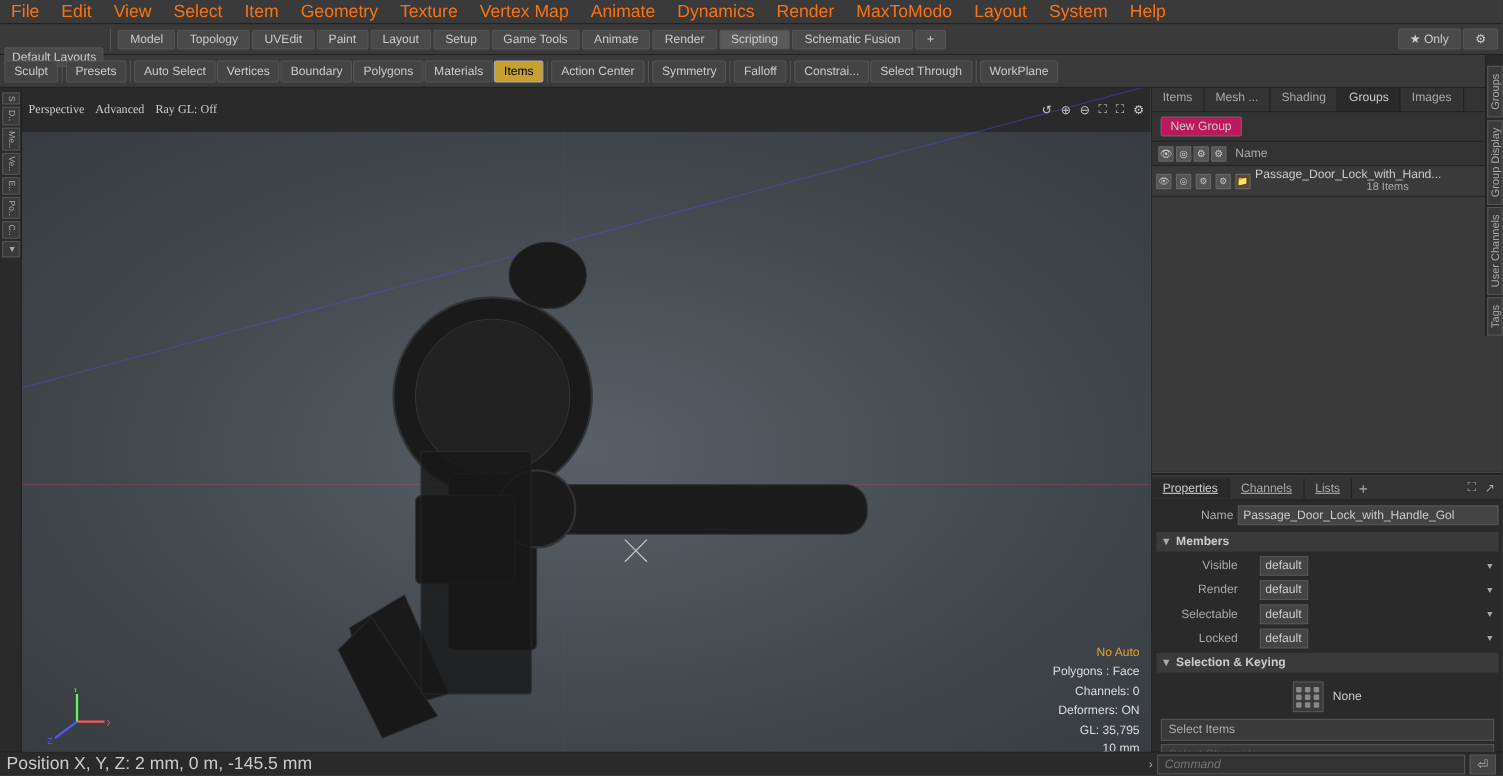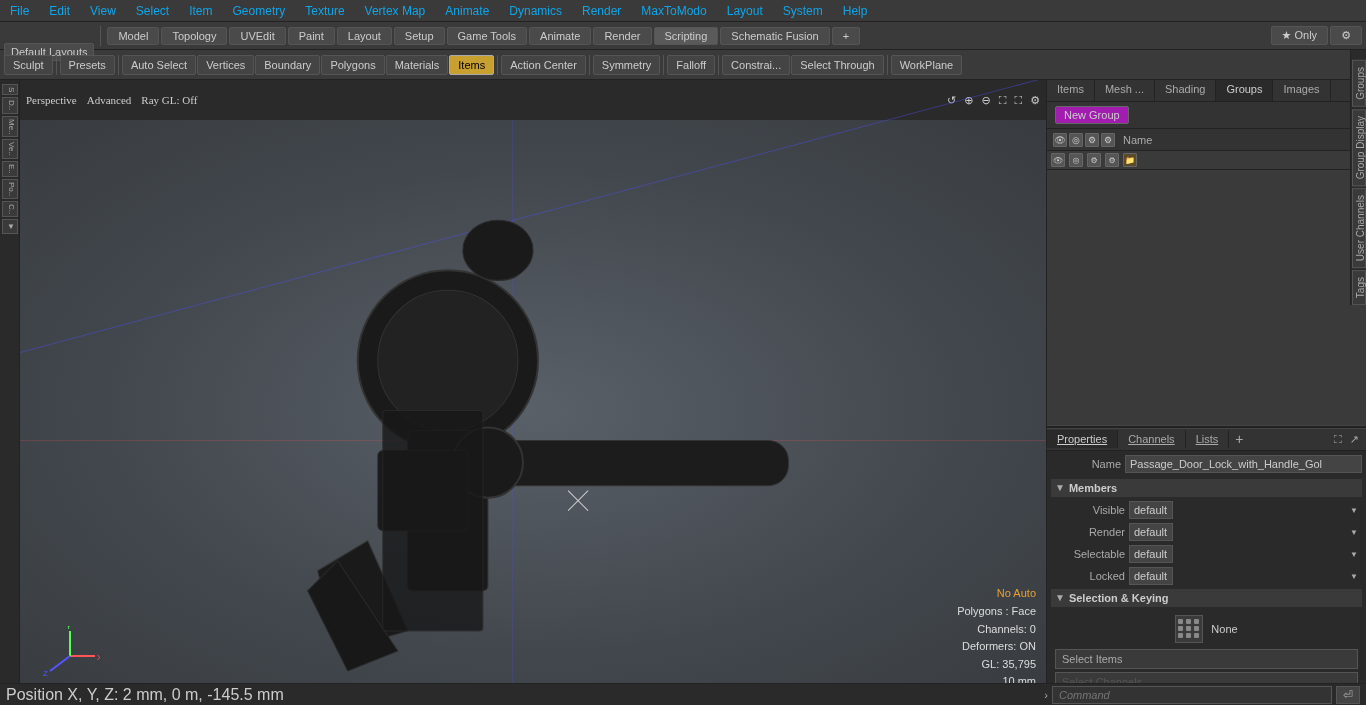--- a/index.html
+++ b/index.html
@@ -1,20 +1,20 @@
 <!DOCTYPE html>
 <html><head>
   <meta charset="utf-8">
   <style>
     * { box-sizing: border-box; margin: 0; padding: 0; }
     body { background: #2a2a2a; color: #ccc; font-family: Arial, sans-serif; font-size: 12px; width: 1366px; height: 705px; overflow: hidden; }
 
     
     #menu-bar { display: flex; align-items: center; background: #3a3a3a; height: 22px; border-bottom: 1px solid #222; }
-    .menu-item { padding: 2px 10px; cursor: pointer; color: #0ea5e9; font-size: 12px; }
+    .menu-item { padding: 2px 10px; cursor: pointer; color: #f97316; font-size: 16px; }
 
     
     #mode-bar { display: flex; align-items: center; background: #3a3a3a; height: 28px; border-bottom: 1px solid #222; gap: 2px; padding: 2px 4px; }
     .mode-btn { padding: 2px 10px; background: #4a4a4a; border: 1px solid #555; color: #ccc; font-size: 11px; cursor: pointer; border-radius: 2px; }
     .mode-btn.active { background: #5a5a5a; }
     #layouts-dropdown { background: #4a4a4a; border: 1px solid #555; color: #ccc; font-size: 11px; padding: 2px 6px; border-radius: 2px; cursor: pointer; margin-top: 32px; }
 
     
     #tool-bar { display: flex; align-items: center; background: #3a3a3a; height: 30px; border-bottom: 1px solid #222; gap: 1px; padding: 0 4px; }
     .tool-btn { padding: 3px 8px; background: #444; border: 1px solid #555; color: #ccc; font-size: 11px; cursor: pointer; border-radius: 2px; white-space: nowrap; }
@@ -44,21 +44,21 @@
     
     #axis-widget { position: absolute; bottom: 15px; left: 20px; width: 60px; height: 60px; }
 
     
     #right-panel { width: 320px; background: #2a2a2a; border-left: 1px solid #222; display: flex; flex-direction: column; }
     #right-tabs-top { display: flex; background: #333; border-bottom: 1px solid #222; height: 22px; }
     .right-tab-top { padding: 3px 10px; font-size: 11px; color: #aaa; cursor: pointer; border-right: 1px solid #222; }
     .right-tab-top.active { background: #2a2a2a; color: #ccc; }
 
     #groups-header { display: flex; align-items: center; justify-content: space-between; padding: 4px 8px; background: #333; border-bottom: 1px solid #222; }
-    .new-group-btn { background: #a21caf; border: 1px solid #666; color: #ccc; font-size: 11px; padding: 2px 8px; cursor: pointer; border-radius: 2px; }
+    .new-group-btn { background: #be185d; border: 1px solid #666; color: #ccc; font-size: 11px; padding: 2px 8px; cursor: pointer; border-radius: 2px; }
 
     #groups-list-header { display: flex; align-items: center; background: #333; height: 22px; padding: 0 6px; border-bottom: 1px solid #222; font-size: 11px; color: #aaa; gap: 4px; }
     .col-icons { display: flex; gap: 2px; margin-right: 4px; }
     .col-icon-btn { width: 14px; height: 14px; background: #555; border: 1px solid #666; font-size: 9px; cursor: pointer; display: flex; align-items: center; justify-content: center; color: #ccc; border-radius: 1px; }
 
     #group-item { display: flex; align-items: center; background: #3a3a3a; padding: 2px 4px; gap: 4px; border-bottom: 1px solid #222; }
     .g-icon { width: 14px; height: 14px; background: #555; border: 1px solid #666; font-size: 8px; cursor: pointer; display: flex; align-items: center; justify-content: center; color: #ccc; border-radius: 1px; }
     .group-item-text { flex: 1; font-size: 11px; color: #ccc; }
     .group-item-count { font-size: 10px; color: #aaa; text-align: center; width: 100%; padding-left: 20px; }
 
@@ -79,21 +79,21 @@
     #props-content { flex: 1; overflow-y: auto; padding: 4px; }
 
     .props-name-row { display: flex; align-items: center; margin-bottom: 6px; gap: 4px; }
     .props-label { color: #aaa; font-size: 11px; min-width: 70px; text-align: right; }
     .props-input { flex: 1; background: #444; border: 1px solid #555; color: #ccc; font-size: 11px; padding: 2px 4px; }
 
     .props-section-header { display: flex; align-items: center; gap: 4px; background: #3a3a3a; padding: 3px 4px; margin-bottom: 4px; cursor: pointer; }
     .props-section-arrow { font-size: 10px; color: #aaa; }
     .props-section-title { font-size: 11px; color: #ccc; font-weight: bold; }
 
-    .props-row { display: flex; align-items: center; margin-bottom: 4px; gap: 4px; padding-left: 4px; }
+    .props-row { display: flex; align-items: center; margin-bottom: 4px; gap: 20px; padding-left: 4px; }
     .props-select { flex: 1; background: #444; border: 1px solid #555; color: #ccc; font-size: 11px; padding: 2px 4px; appearance: none; cursor: pointer; }
     .props-select-wrap { flex: 1; position: relative; }
     .props-select-wrap::after { content: '▼'; position: absolute; right: 4px; top: 50%; transform: translateY(-50%); font-size: 8px; color: #aaa; pointer-events: none; }
 
     
     #keying-section { padding: 4px; }
     .keying-icon-row { display: flex; align-items: center; justify-content: center; margin-bottom: 6px; }
     .keying-icon-box { width: 28px; height: 28px; background: #3a3a3a; border: 1px solid #555; display: flex; align-items: center; justify-content: center; }
     .keying-icon-dots { display: grid; grid-template-columns: repeat(3,6px); gap: 2px; }
     .keying-dot { width: 5px; height: 5px; background: #888; border-radius: 1px; }
@@ -288,20 +288,24 @@
       </div>
       <span>Name</span>
     </div>
 
     <div id="group-item">
       <div class="g-icon">👁</div>
       <div class="g-icon">◎</div>
       <div class="g-icon">⚙</div>
       <div class="g-icon">⚙</div>
       <div class="g-icon" style="background:#5a4a2a;">📁</div>
+      <div style="flex:1; display:flex; flex-direction:column;">
+        <div class="group-item-text">Passage_Door_Lock_with_Hand...</div>
+        <div class="group-item-count">18 Items</div>
+      </div>
     </div>
 
     <div id="groups-empty" style="flex:1; min-height:100px;"></div>
 
     <div id="props-divider"></div>
 
     <div id="props-panel">
       <div id="props-tabs">
         <div class="props-tab active">Properties</div>
         <div class="props-tab">Channels</div>

